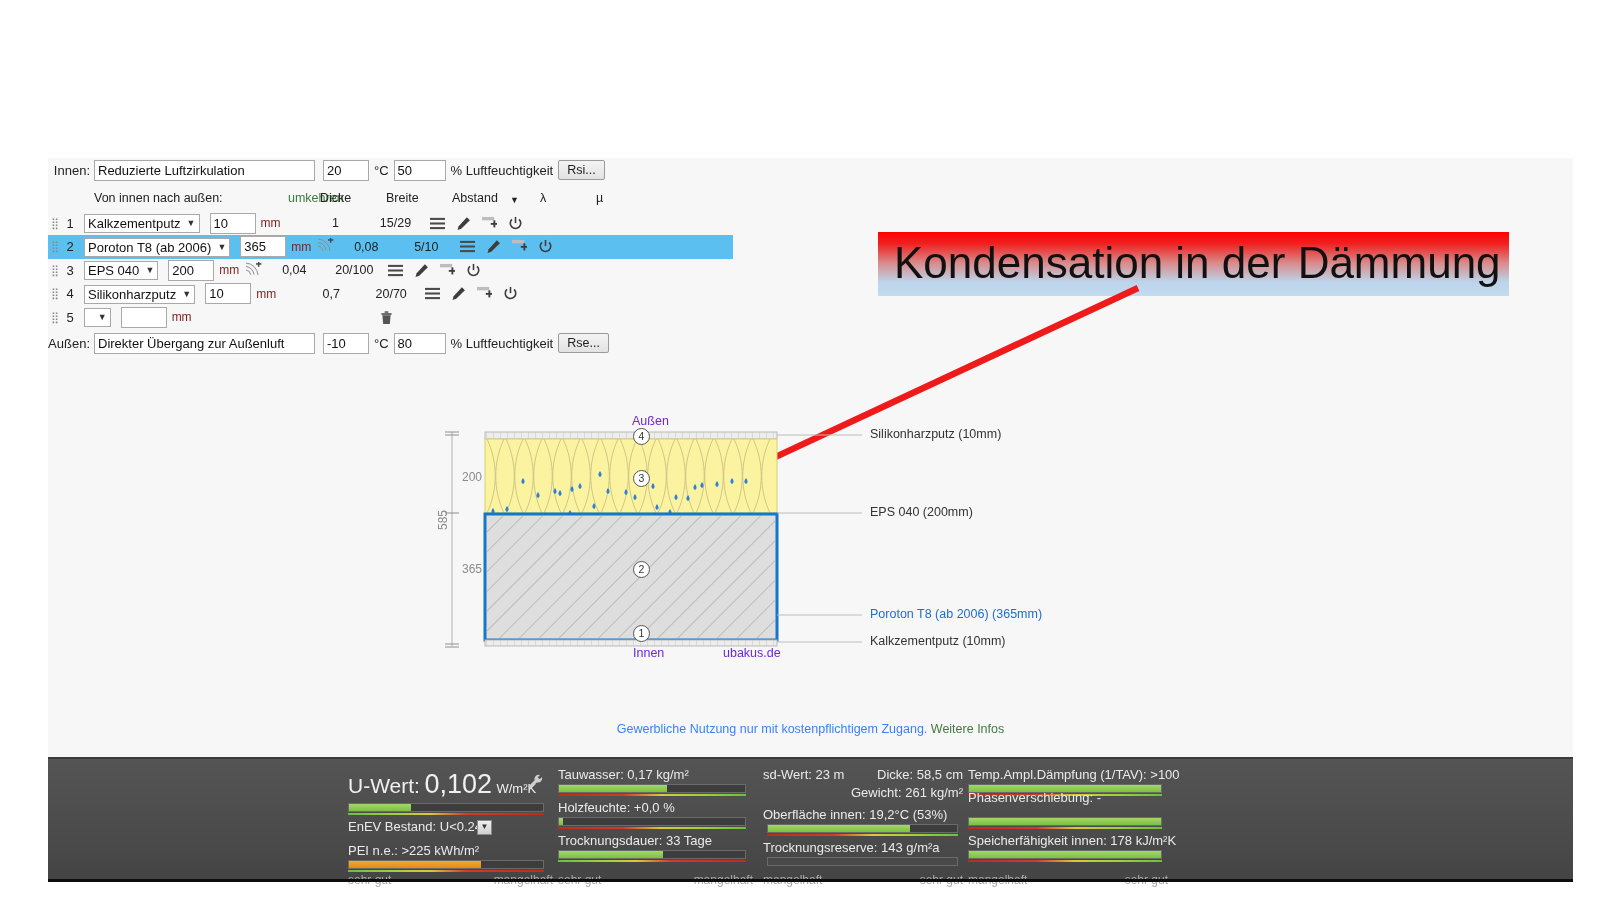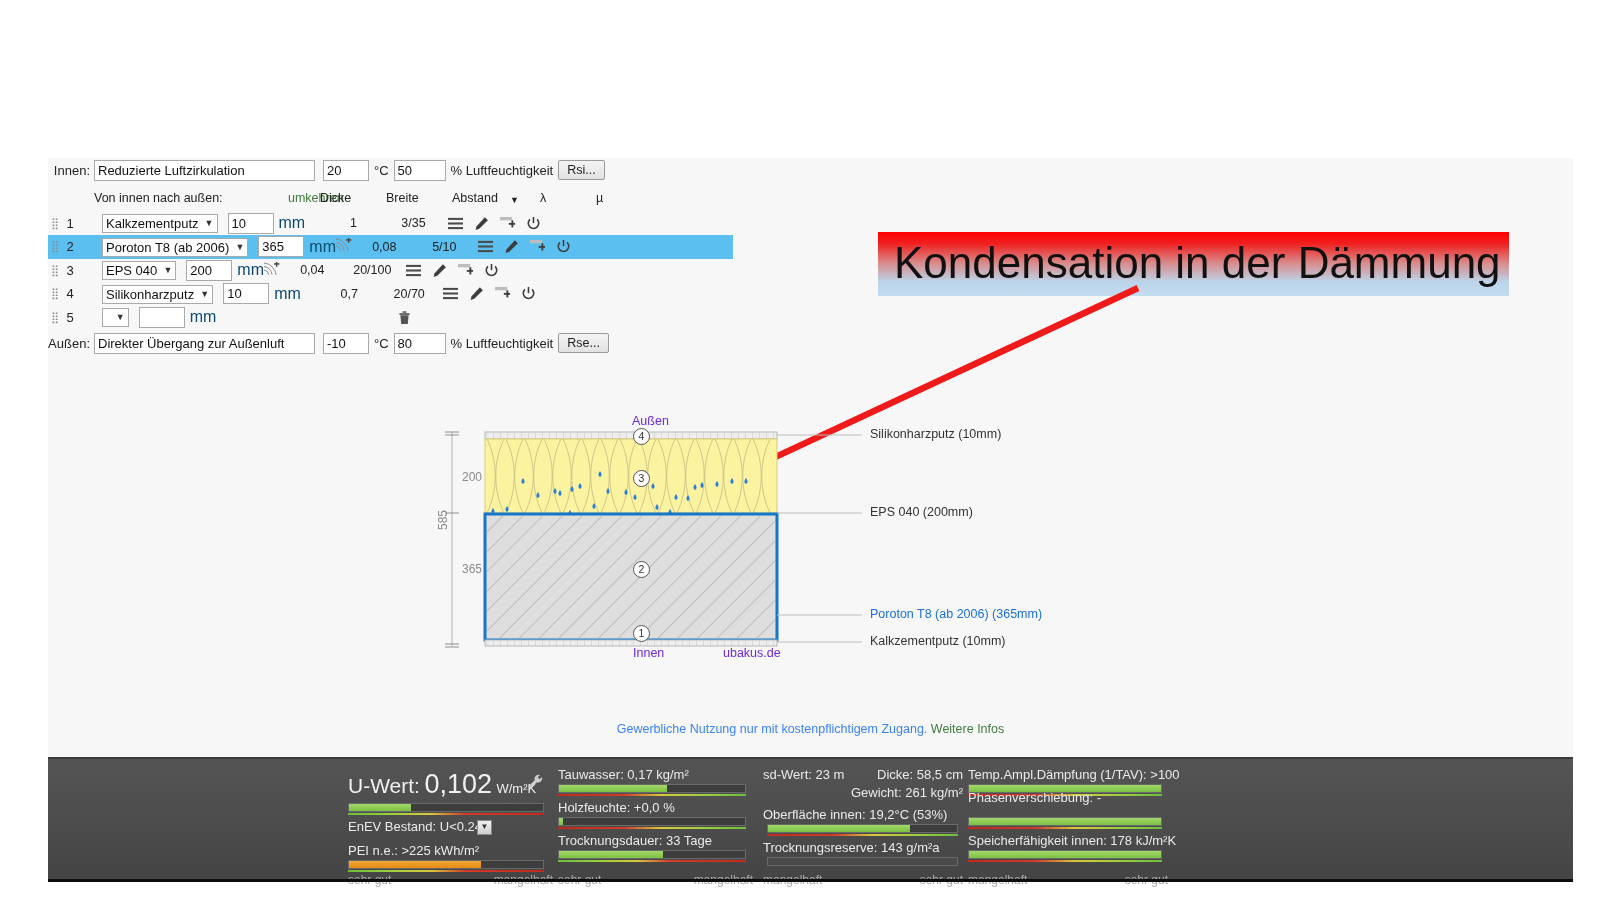--- a/index.html
+++ b/index.html
@@ -27,26 +27,26 @@
 
   
   .hdr{position:absolute;left:48px;top:191px;width:720px;height:20px;font-size:12.5px;color:#222;}
   .hdr span{position:absolute;top:0;}
 
   
   .lrow{position:absolute;left:48px;width:685px;height:24px;display:flex;align-items:center;}
   .lrow.sel{background:#5bc0f0;}
   .grip{width:14px;text-align:center;font-size:11px;color:#8a8a8a;letter-spacing:0px;line-height:9px;}
   .idx{width:16px;text-align:center;font-size:13px;color:#222;}
-  .selwrap{position:relative;margin-left:24px;}
+  .selwrap{position:relative;margin-left:6px;}
   .selbox{width:213px;height:17px;border:1px solid #a9a9a9;background:#fff;font-size:13px;
           line-height:17px;padding:1px 18px 1px 3px;color:#111;box-sizing:content-box;}
   .caret{position:absolute;right:4px;top:4px;font-size:9px;color:#333;pointer-events:none;}
   .dicke{margin-left:10px;}
-  .mm{font-size:16px;color:#0c4a6e;padding-left:5px;width:24px;}
+  .mm{font-size:12px;color:#7f1d1d;padding-left:5px;width:24px;}
 
   .hatchico{width:17px;height:17px;margin-left:2px;position:relative;}
   .lam{width:64px;text-align:center;font-size:12.5px;color:#222;}
   .mue{width:56px;text-align:center;font-size:12.5px;color:#222;}
 
   .acts{display:flex;align-items:center;gap:11px;margin-left:6px;}
   .ico{width:15px;height:15px;display:block;}
 
   
   .banner{position:absolute;left:878px;top:232px;width:631px;height:64px;
@@ -127,21 +127,21 @@
 
   <div id="layer-rows">
       <div class="lrow" style="top: 211px;">
         <span class="grip">⣿</span>
         <span class="idx">1</span>
         <span class="selwrap"><span class="selbox">Kalkzementputz</span><span class="caret">▼</span></span>
         <input class="inp inp-num dicke" value="10" style="">
         <span class="mm">mm</span>
         <span class="hatchico"></span>
         <span class="lam">1</span>
-        <span class="mue">3/35</span>
+        <span class="mue">15/29</span>
         <span class="acts">
           <span>
             <svg class="ico" viewBox="0 0 16 16">
               <g fill="#4a4a4a">
                 <rect y="2" width="16" height="2.2"></rect>
                 <rect y="6.9" width="16" height="2.2"></rect>
                 <rect y="11.8" width="16" height="2.2"></rect>
               </g>
             </svg>
           </span>

